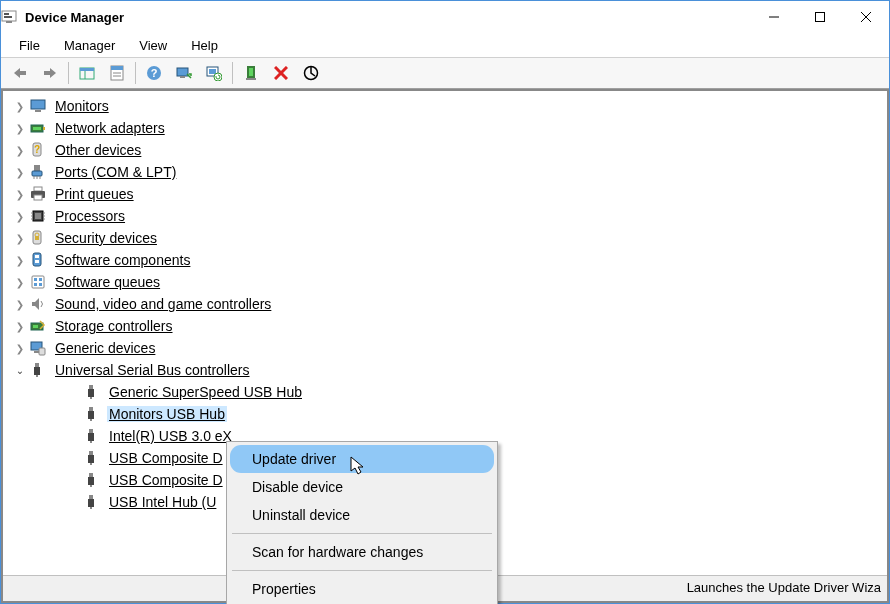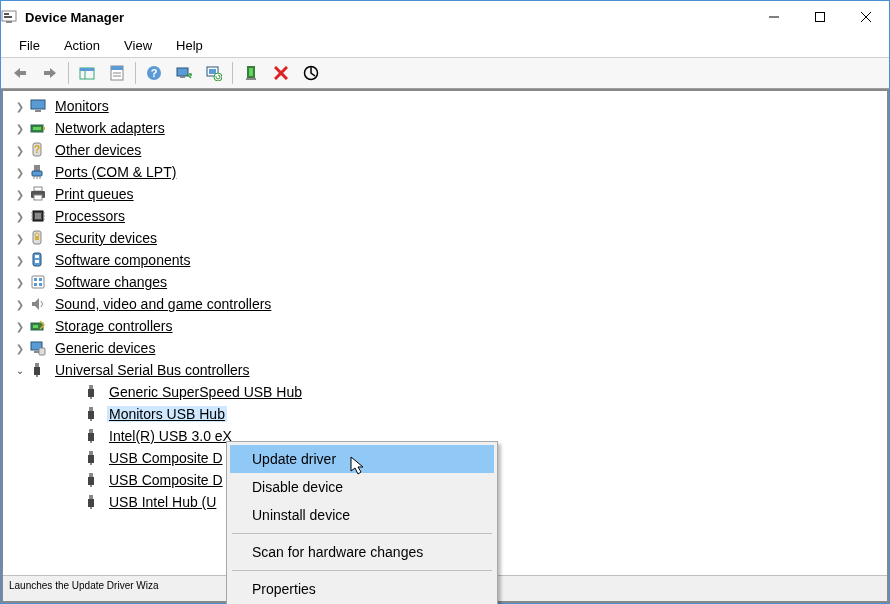--- a/index.html
+++ b/index.html
@@ -22,25 +22,25 @@
 .content-wrap{ flex:1; display:flex; flex-direction:column; border:2px solid #888; border-top:2px solid #888; margin:0; min-height:0;}
 .tree-area{ flex:1; overflow:hidden; position:relative; background:#fff;}
 .tree{ position:absolute; inset:0; overflow-y:scroll; padding:4px 0; font-size:14px;}
 .tree-row{ display:flex; align-items:center; height:22px; white-space:nowrap; padding-left:10px;}
 .tree-row .arrow{ width:14px; color:#888; font-size:10px; display:inline-flex; justify-content:center;}
 .tree-row .arrow.open{color:#444;}
 .tree-row .dicon{ width:18px; height:18px; margin:0 6px 0 2px; display:inline-flex; align-items:center; justify-content:center;}
 .tree-row.child{ padding-left:78px;}
 .tree-row .label{ padding:0 2px;text-decoration:underline;}
 .tree-row.selected .label{ background:#cde8ff;}
-.statusbar{ height:26px; border-top:1px solid #c0c0c0; font-size:10px; padding:4px 6px; background:#f0f0f0;}
+.statusbar{ height:26px; border-top:1px solid #c0c0c0; font-size:13px; padding:4px 6px; background:#f0f0f0;text-align:right;}
 
 .ctxmenu{ position:absolute; left:226px; top:441px; width:272px; background:#f0f0f0; border:1px solid #a7a7a7; box-shadow:3px 3px 3px rgba(0,0,0,.25); padding:3px; font-size:14px;}
 .ctxitem{ padding:6px 10px 6px 22px;}
-.ctxitem.hl{ background:#90c8f6;}
+.ctxitem.hl{ background:#90c8f6;border-radius:11px;}
 .ctxitem.bold{ font-weight:400;}
 .ctxsep{ height:1px; background:#c0c0c0; margin:4px 2px;}
 
 .cursor{position:absolute; left:350px; top:456px; pointer-events:none;}
 
 
 .tree::-webkit-scrollbar{width:17px;}
 .tree::-webkit-scrollbar-track{background:#f0f0f0;}
 .tree::-webkit-scrollbar-thumb{background:#c2c2c2;}
 
@@ -76,21 +76,21 @@
           <svg width="11" height="11">
             <line x1="0" y1="0" x2="10" y2="10" stroke="#000"></line>
             <line x1="10" y1="0" x2="0" y2="10" stroke="#000"></line>
           </svg>
         </div>
     </div>
   </div>
 
   <div class="menubar">
     <div class="menuitem">File</div>
-    <div class="menuitem">Action</div>
+    <div class="menuitem">Manager</div>
     <div class="menuitem">View</div>
     <div class="menuitem">Help</div>
   </div>
 
   <div class="toolbar">
     <div class="tbtn">
         <svg width="18" height="14">
           <path d="M9 2 L3 7 L9 12 Z" fill="#888"></path>
           <rect x="8" y="5" width="7" height="4" fill="#888"></rect>
         </svg>
@@ -271,21 +271,21 @@
           <span class="arrow">❯</span>
           <span class="dicon">
               <svg width="16" height="16">
                 <rect x="2" y="2" width="12" height="12" rx="1" fill="#fff" stroke="#888"></rect>
                 <rect x="4" y="4" width="3" height="3" fill="#5b9bd5"></rect>
                 <rect x="9" y="4" width="3" height="3" fill="#5b9bd5"></rect>
                 <rect x="4" y="9" width="3" height="3" fill="#5b9bd5"></rect>
                 <rect x="9" y="9" width="3" height="3" fill="#5b9bd5"></rect>
               </svg>
             </span>
-          <span class="label">Software changes</span>
+          <span class="label">Software queues</span>
         </div>
 
         <div class="tree-row">
           <span class="arrow">❯</span>
           <span class="dicon">
               <svg width="16" height="16">
                 <path d="M2 6 L5 6 L9 2 L9 14 L5 10 L2 10 Z" fill="#888"></path>
                 <path d="M11 5 Q14 8 11 11" stroke="#888" fill="none"></path>
               </svg>
             </span>

